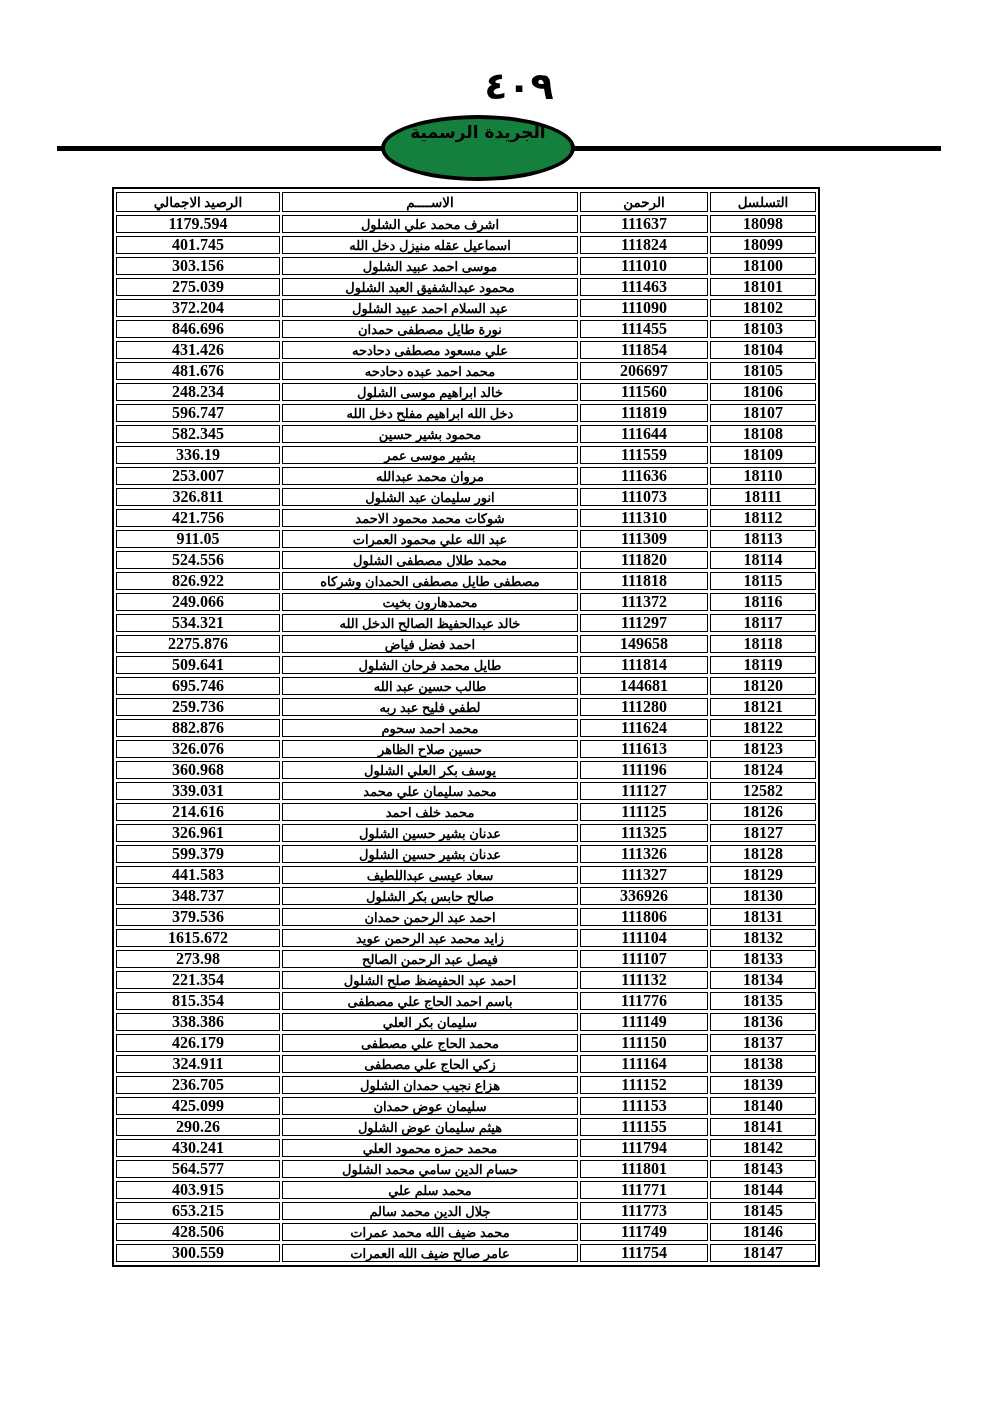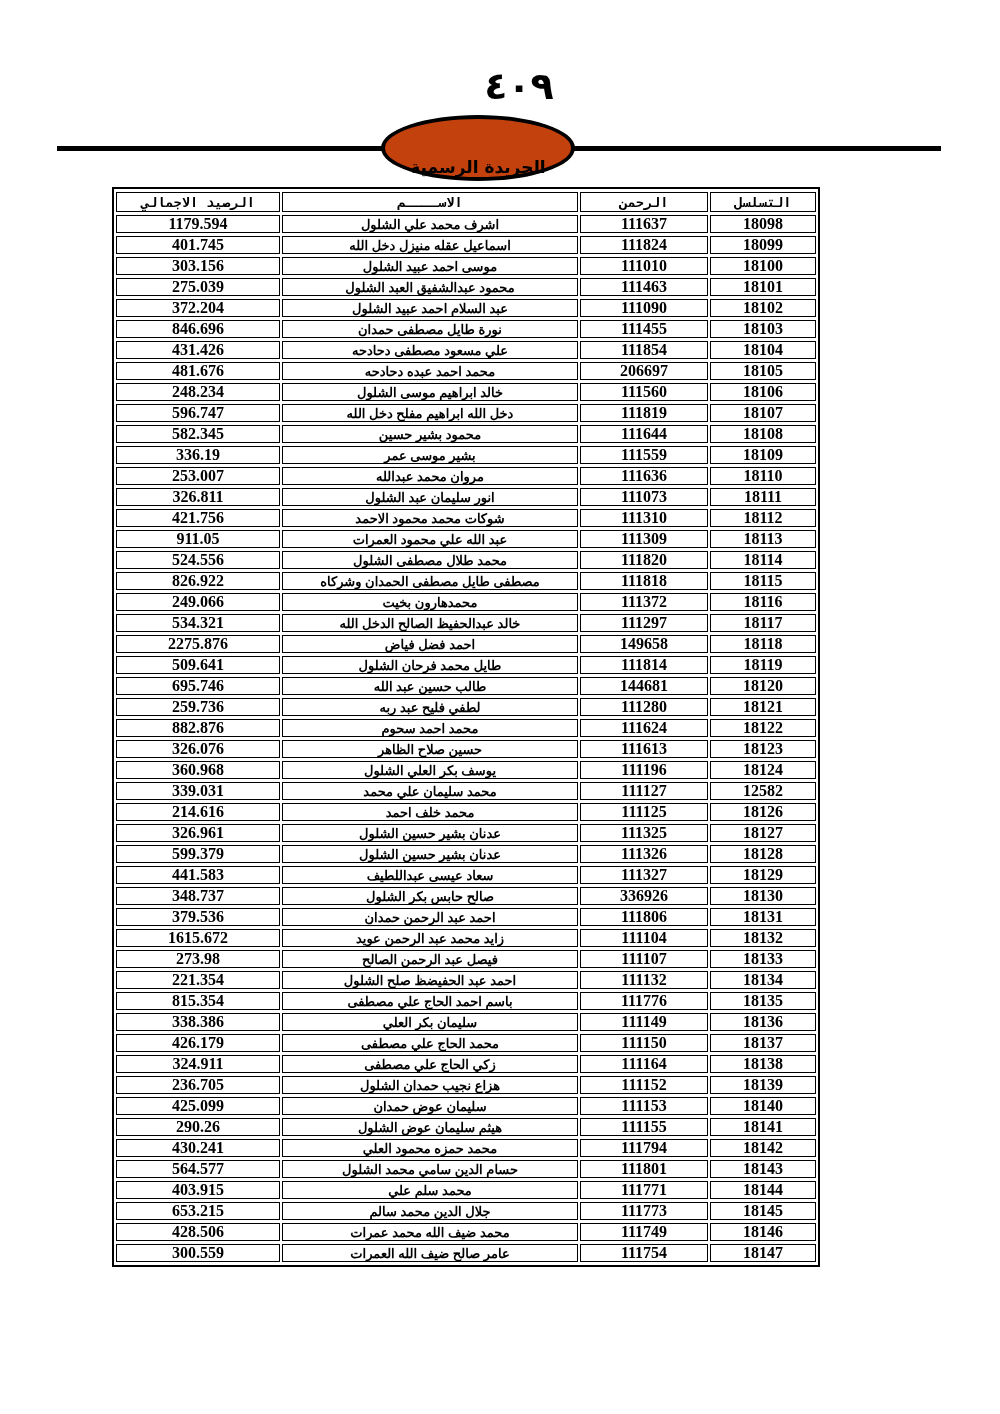--- a/index.html
+++ b/index.html
@@ -25,24 +25,24 @@
   .header-rule {
     position: absolute;
     top: 146px; left: 57px;
     width: 884px; height: 5px;
     background: #000;
   }
   .banner-oval {
     position: absolute;
     top: 115px; left: 381px;
     width: 194px; height: 66px;
-    background: #c2410c;
+    background: #15803d;
     border: 4px solid #000;
     border-radius: 50%;
-    display: flex; align-items: flex-end; justify-content: center;
+    display: flex; align-items: flex-start; justify-content: center;
     z-index: 2;
   }
   .banner-oval span {
     font-weight: bold;
     font-size: 17px;
     padding-top: 3px;
   }
   table.gazette {
     position: absolute;
     top: 187px; left: 112px;
@@ -58,21 +58,21 @@
     text-align: center;
     vertical-align: middle;
     overflow: hidden;
     white-space: nowrap;
     background: #fff;
   }
   table.gazette th {
     height: 20px;
     font-size: 13.5px;
     font-weight: bold;
-    font-family: Liberation Mono, monospace;
+    font-family: Liberation Serif, serif;
     margin-left: 30px;
   }
   table.gazette td {
     height: 16px;
     font-weight: bold;
   }
   td.name-cell {
     font-size: 13px;
     font-family: Liberation Sans, sans-serif;
     line-height: 15px;

